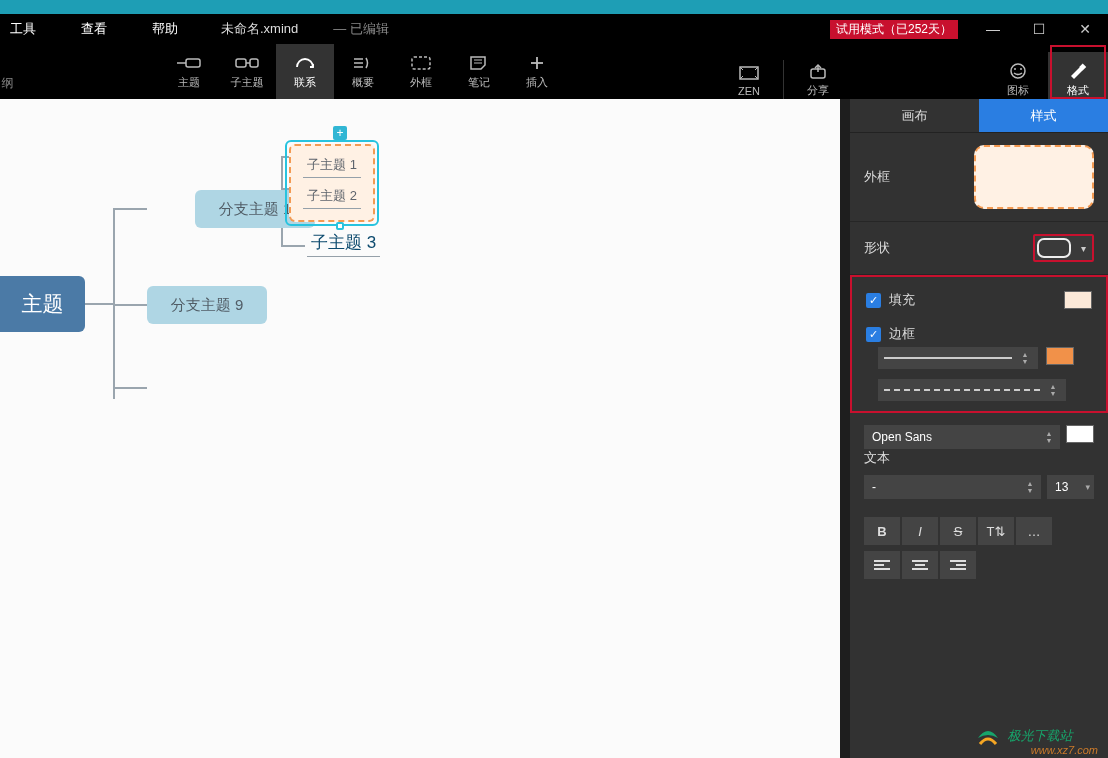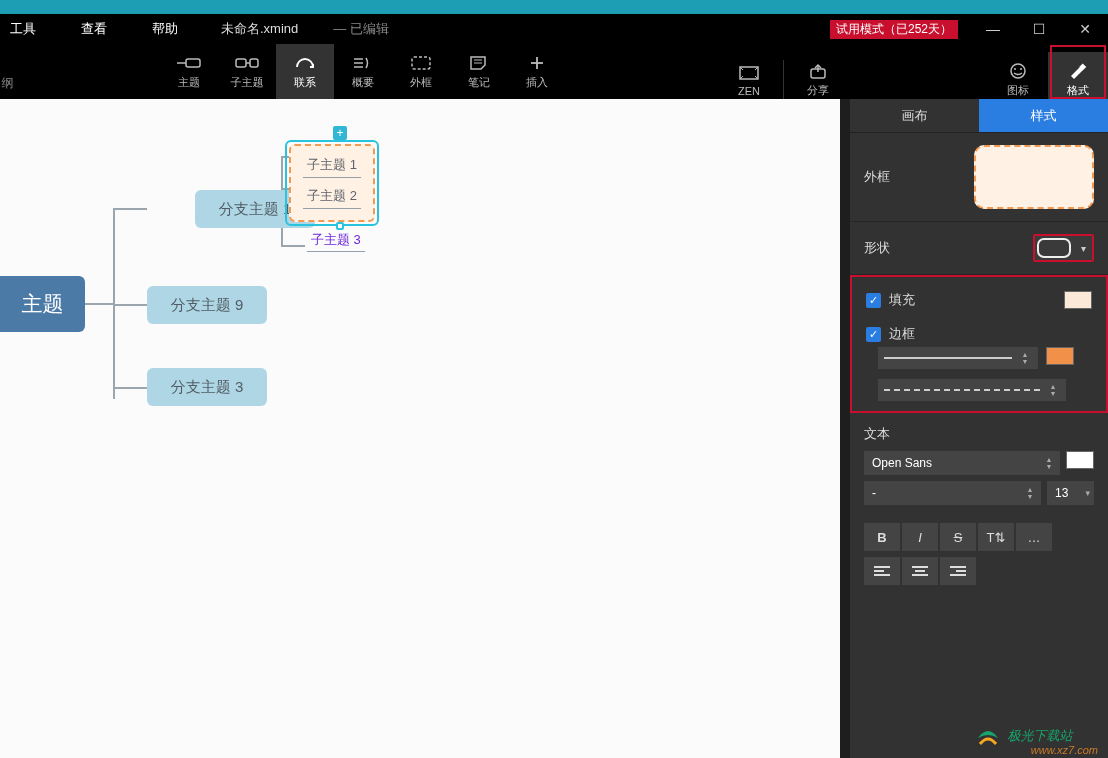--- a/index.html
+++ b/index.html
@@ -29,21 +29,21 @@
 
   
   .central { position: absolute; left: 0; top: 177px; width: 85px; height: 56px; background: #4b7aa6; color: #fff; font-size: 21px; font-weight: 500; display: flex; align-items: center; justify-content: center; border-top-right-radius: 6px; border-bottom-right-radius: 6px; }
   .branch { position: absolute; width: 120px; height: 38px; background: #afd6e4; color: #515d66; font-size: 15px; display: flex; align-items: center; justify-content: center; border-radius: 6px; }
   .branch1 { left: 147px; top: 91px; margin-left: 48px; }
   .branch2 { left: 147px; top: 187px; }
   .branch3 { left: 147px; top: 269px; }
   .sub-wrap { position: absolute; left: 285px; top: 41px; width: 94px; height: 86px; border: 2px solid #27c3df; border-radius: 6px; padding: 2px; }
   .sub-inner { width: 100%; height: 100%; border: 2px dashed #f39a52; border-radius: 6px; background: #fff1e4; display: flex; flex-direction: column; align-items: center; justify-content: space-evenly; font-size: 13px; color: #5e646c; }
   .sub-inner .sub-row { border-bottom: 1px solid #95a0a9; padding: 0 4px 4px; line-height: 16px; }
-  .sub-alone { position: absolute; left: 307px; top: 132px; font-size: 13px; color: #6d28d9; border-bottom: 1px solid #95a0a9; padding: 0 4px 2px; }
+  .sub-alone { position: absolute; left: 307px; top: 132px; font-size: 17px; color: #0c4a6e; border-bottom: 1px solid #95a0a9; padding: 0 4px 2px; }
   .plus { position: absolute; left: 333px; top: 27px; width: 14px; height: 14px; background: #31b6d4; color: #fff; font-size: 12px; display: flex; align-items: center; justify-content: center; border-radius: 2px; }
   .handle-dot { position: absolute; width: 8px; height: 8px; background: #fff; border: 2px solid #27c3df; border-radius: 2px; }
   
   .conn { position: absolute; border: 0; }
   .hline { height: 2px; background: #9aa5ae; }
   .vline { width: 2px; background: #9aa5ae; }
 
   
   .panel { position: absolute; right: 0; top: 99px; width: 258px; height: 659px; background: #323232; color: #ddd; font-size: 13px; }
   .panel-tabs { display: flex; height: 34px; border-bottom: 1px solid #222; }
@@ -228,21 +228,20 @@
   <div class="conn hline" style="left:113px;top:288px;width:34px"></div>
   <div class="conn hline" style="left:267px;top:109px;width:14px"></div>
   <div class="conn vline" style="left:281px;top:57px;height:91px"></div>
   <div class="conn hline" style="left:281px;top:57px;width:18px"></div>
   <div class="conn hline" style="left:281px;top:89px;width:18px"></div>
   <div class="conn hline" style="left:281px;top:146px;width:24px"></div>
 
   <div class="central">主题</div>
   <div class="branch branch1">分支主题 1</div>
   <div class="branch branch2">分支主题 9</div>
-  <div class="branch branch3">分支主题 3</div>
 
   <div class="plus">+</div>
   <div class="sub-wrap">
     <div class="sub-inner">
       <div class="sub-row">子主题 1</div>
       <div class="sub-row">子主题 2</div>
     </div>
   </div>
   <div class="handle-dot" style="left:336px;top:123px"></div>
   <div class="sub-alone">子主题 3</div>
@@ -301,31 +300,31 @@
         <div class="line-dash"></div>
           <div class="spinbtns">
             <span>▲</span>
             <span>▼</span>
           </div>
       </div>
     </div>
   </div>
 
   <div class="panel-section" style="border-bottom:none">
-    <div style="margin-bottom:8px">文本</div>
     <div style="display:flex;gap:6px">
       <div class="select-box" style="flex:1">
         <span>Open Sans</span>
         <div class="spinbtns">
             <span>▲</span>
             <span>▼</span>
           </div>
       </div>
       <span class="swatch" style="background:#fff;width:28px"></span>
     </div>
+    <div style="margin-bottom:8px">文本</div>
     <div style="display:flex;gap:6px;margin-top:6px">
       <div class="select-box" style="flex:1">
         <span>-</span>
         <div class="spinbtns">
             <span>▲</span>
             <span>▼</span>
           </div>
       </div>
       <div class="select-box" style="width:47px">
         <span>13</span>

